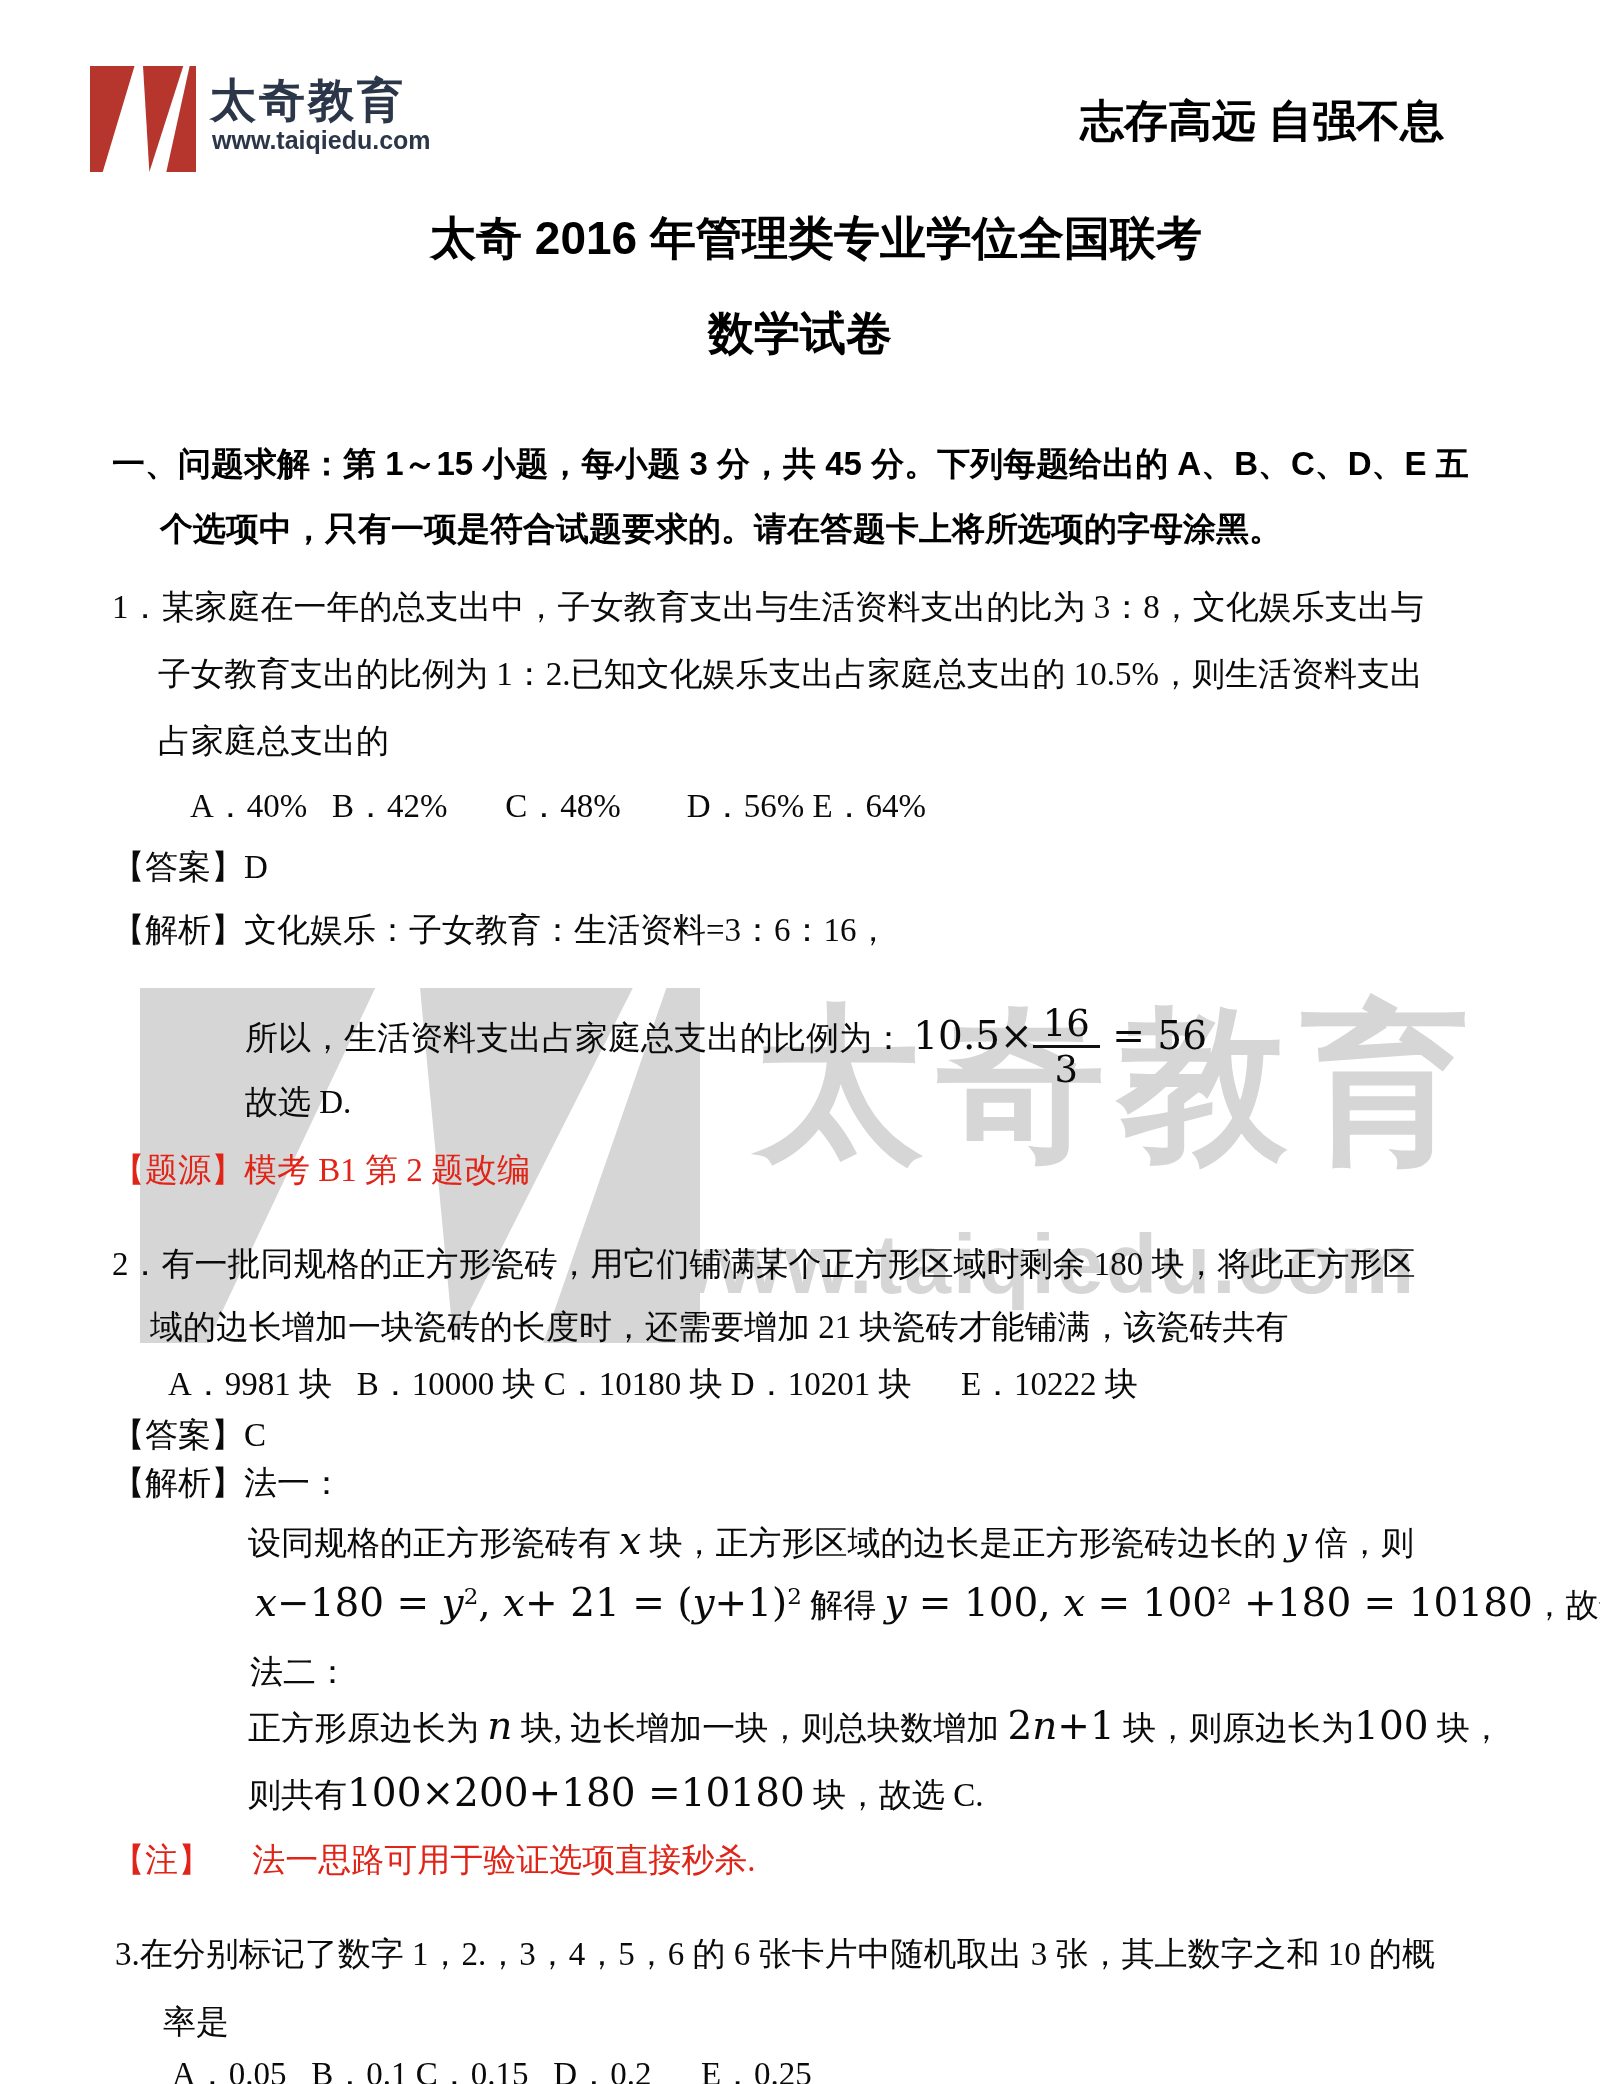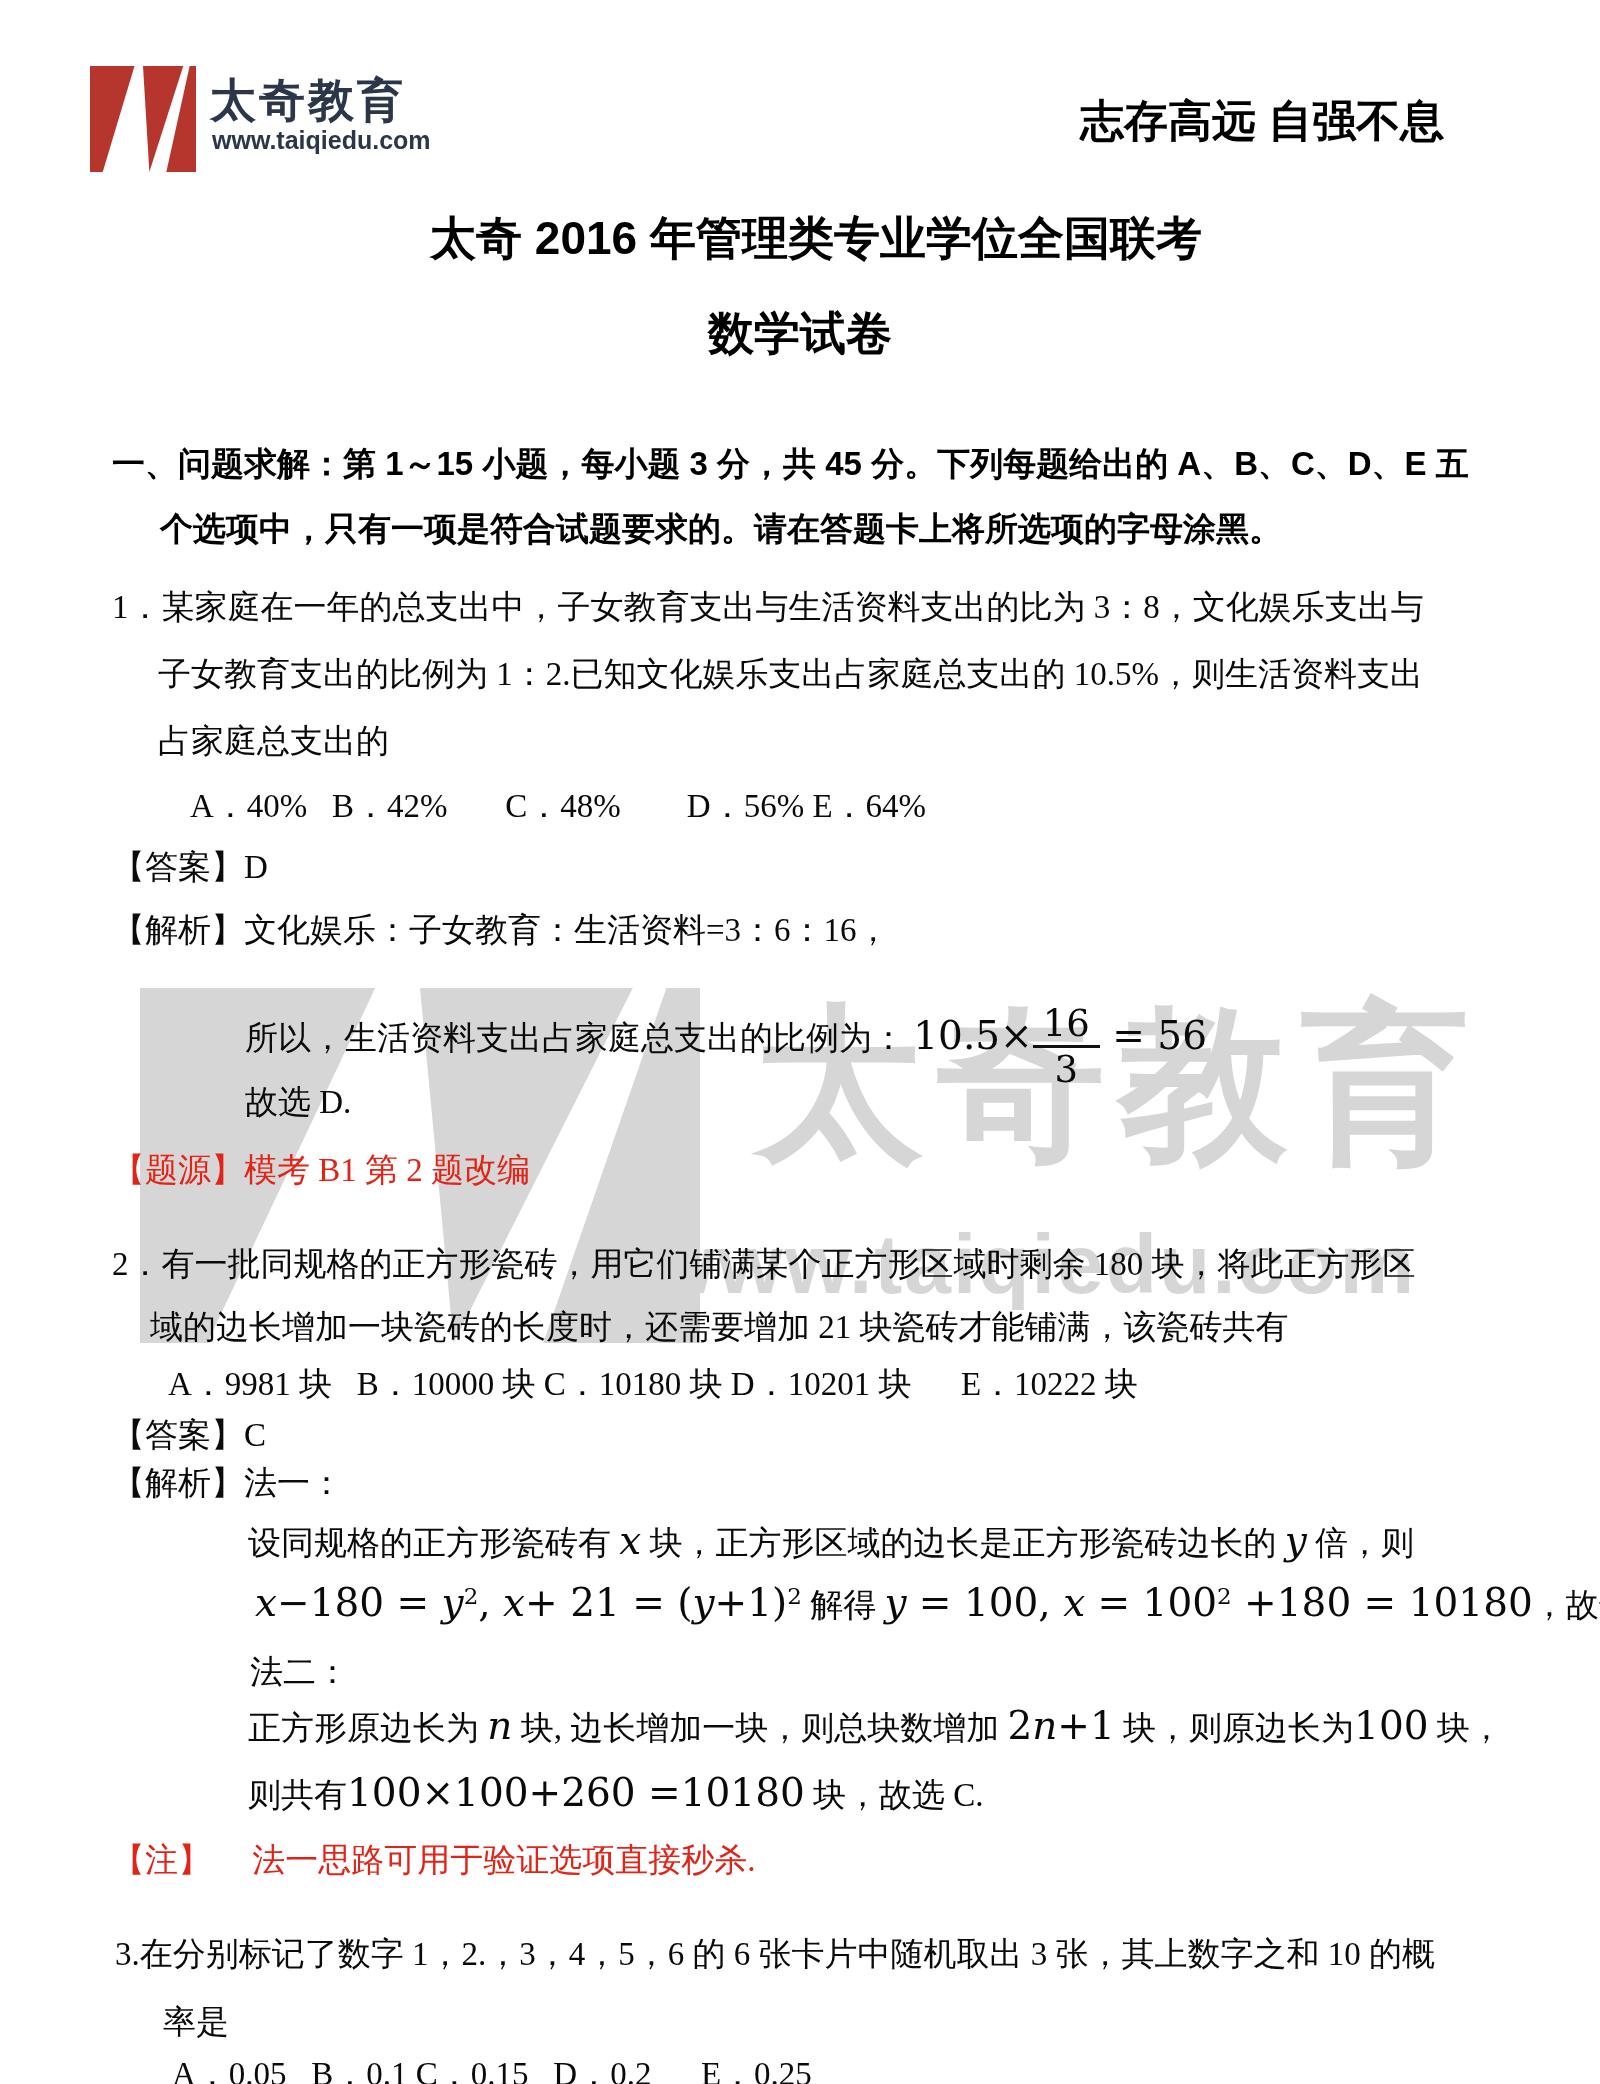--- a/index.html
+++ b/index.html
@@ -80,21 +80,21 @@
 
     <div class="abs bodyline" style="left:112px;top:1242px;">2．有一批同规格的正方形瓷砖，用它们铺满某个正方形区域时剩余 180 块，将此正方形区</div>
     <div class="abs bodyline" style="left:150px;top:1305px;">域的边长增加一块瓷砖的长度时，还需要增加 21 块瓷砖才能铺满，该瓷砖共有</div>
     <div class="abs bodyline" style="left:168px;top:1362px;">A．9981 块   B．10000 块 C．10180 块 D．10201 块      E．10222 块</div>
     <div class="abs bodyline" style="left:112px;top:1413px;">【答案】C</div>
     <div class="abs bodyline" style="left:112px;top:1461px;">【解析】法一：</div>
     <div class="abs bodyline" style="left:248px;top:1518px;"><span class="tk-c">设同规格的正方形瓷砖有 </span><span class="tk-v">x</span><span class="tk-c"> 块，正方形区域的边长是正方形瓷砖边长的 </span><span class="tk-v">y</span><span class="tk-c"> 倍，则</span></div>
     <div class="abs bodyline" style="left:255px;top:1580px;"><span class="tk-v">x</span><span class="tk-n">−180 = </span><span class="tk-v">y</span><sup class="tk-s">2</sup><span class="tk-n">, </span><span class="tk-v">x</span><span class="tk-n">+ 21 = (</span><span class="tk-v">y</span><span class="tk-n">+1)</span><sup class="tk-s">2</sup><span class="tk-c"> 解得 </span><span class="tk-v">y</span><span class="tk-n"> = 100, </span><span class="tk-v">x</span><span class="tk-n"> = 100</span><sup class="tk-s">2</sup><span class="tk-n"> +180 = 10180</span><span class="tk-c">，故选 C.</span></div>
     <div class="abs bodyline" style="left:250px;top:1650px;">法二：</div>
     <div class="abs bodyline" style="left:248px;top:1703px;"><span class="tk-c">正方形原边长为 </span><span class="tk-v">n</span><span class="tk-c"> 块, 边长增加一块，则总块数增加 </span><span class="tk-n">2</span><span class="tk-v">n</span><span class="tk-n">+1</span><span class="tk-c"> 块，则原边长为</span><span class="tk-n">100</span><span class="tk-c"> 块，</span></div>
-    <div class="abs bodyline" style="left:248px;top:1770px;"><span class="tk-c">则共有</span><span class="tk-n">100×100+260 =10180</span><span class="tk-c"> 块，故选 C.</span></div>
+    <div class="abs bodyline" style="left:248px;top:1770px;"><span class="tk-c">则共有</span><span class="tk-n">100×200+180 =10180</span><span class="tk-c"> 块，故选 C.</span></div>
     <div class="abs bodyline red" style="left:112px;top:1838px;">【注】　 法一思路可用于验证选项直接秒杀.</div>
 
     <div class="abs bodyline" style="left:115px;top:1932px;">3.在分别标记了数字 1，2.，3，4，5，6 的 6 张卡片中随机取出 3 张，其上数字之和 10 的概</div>
     <div class="abs bodyline" style="left:163px;top:2000px;">率是</div>
     <div class="abs bodyline" style="left:172px;top:2052px;">A．0.05   B．0.1 C．0.15   D．0.2      E．0.25</div>
 
   </div>
 </div>
 
 </body></html>

